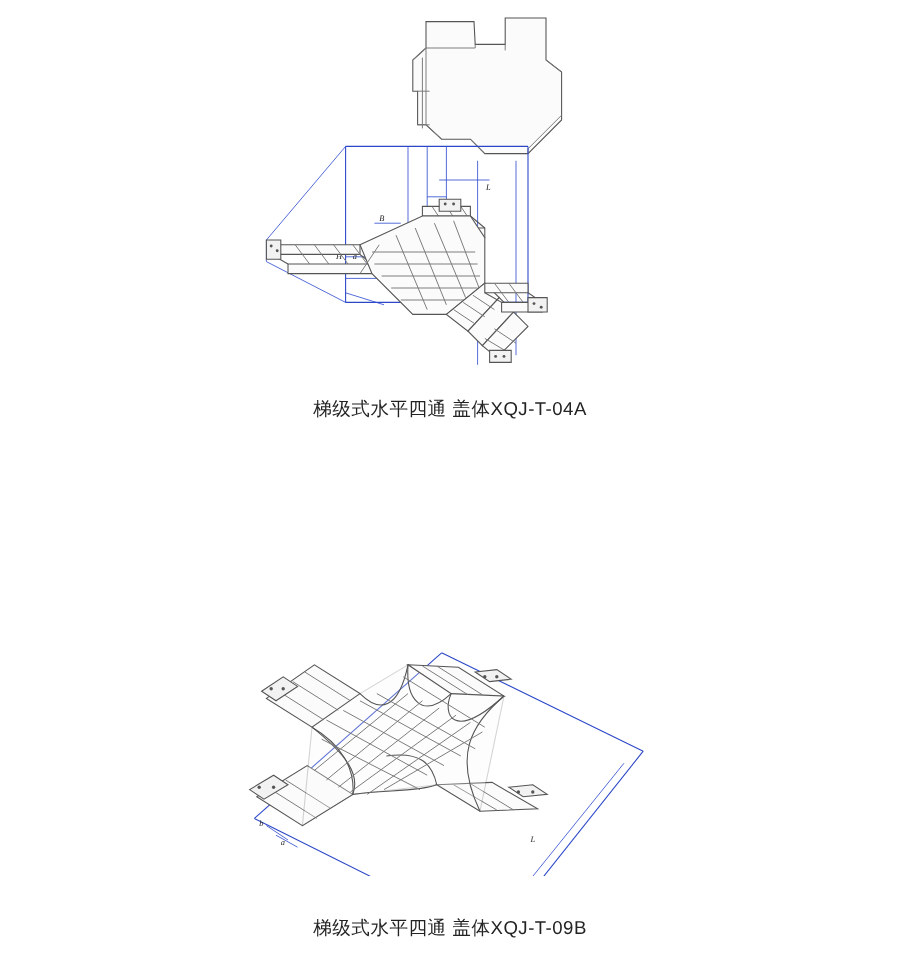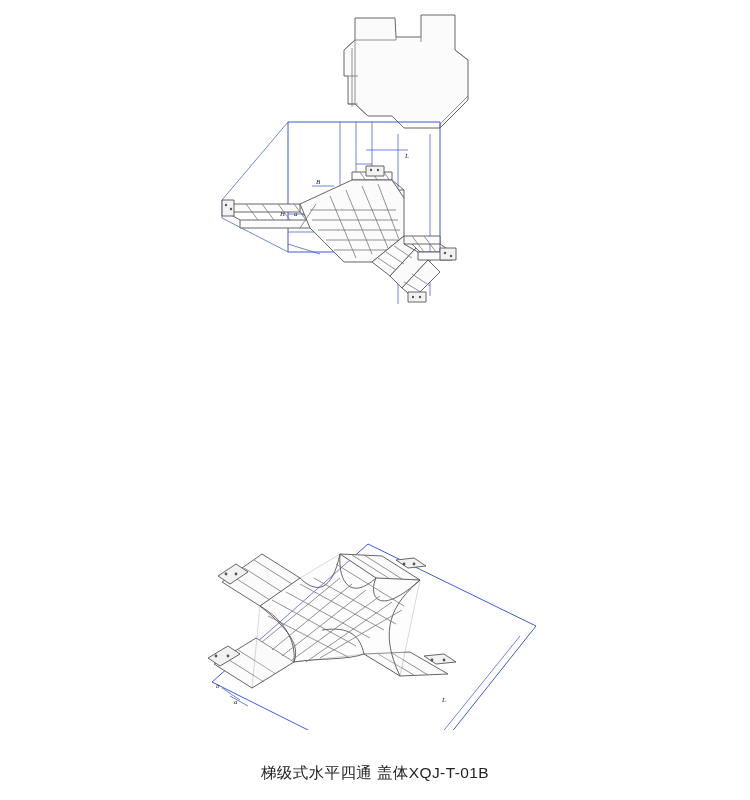--- a/index.html
+++ b/index.html
@@ -178,20 +178,21 @@
           <path class="thin-gray" d="M440 240 L452 248"></path>
           <path class="thin-gray-light" d="M412 232 L424 248"></path>
           <path class="thin-gray-light" d="M424 232 L436 248"></path>
           <path class="fill-face2" d="M440 244 L456 244 L456 256 L440 256 Z"></path>
           <circle cx="445" cy="249" r="1.2" fill="#555"></circle>
           <circle cx="451" cy="252" r="1.2" fill="#555"></circle>
         </g>
       </svg>
     </div>
 
+    <div class="caption" id="caption-a">梯级式水平四通  盖体XQJ-T-04A</div>
   </div>
 
   <div class="figure-block" id="figure-block-b">
 
     <div class="drawing-area" id="drawing-b">
       <svg width="750" height="270" viewBox="0 0 750 270">
 
         <g>
           <path class="blue-line" d="M212 222 L412 322"></path>
           <path class="blue-line" d="M212 222 L368 84"></path>
@@ -260,16 +261,16 @@
           <path class="thin-gray-light" d="M272 190 L352 124"></path>
           <path class="thin-gray-light" d="M282 196 L366 130"></path>
           <path class="thin-gray-light" d="M262 182 L340 118"></path>
           <path class="thin-gray-light" d="M292 200 L380 136"></path>
           <path class="thin-gray-light" d="M306 202 L392 142"></path>
           <path class="thin-gray-light" d="M320 198 L402 150"></path>
         </g>
       </svg>
     </div>
 
-    <div class="caption" id="caption-b">梯级式水平四通  盖体XQJ-T-01B</div>
+    <div class="caption" id="caption-b">梯级式水平四通  盖体XQJ-T-09B</div>
   </div>
 
 </div>
 
 </body></html>

